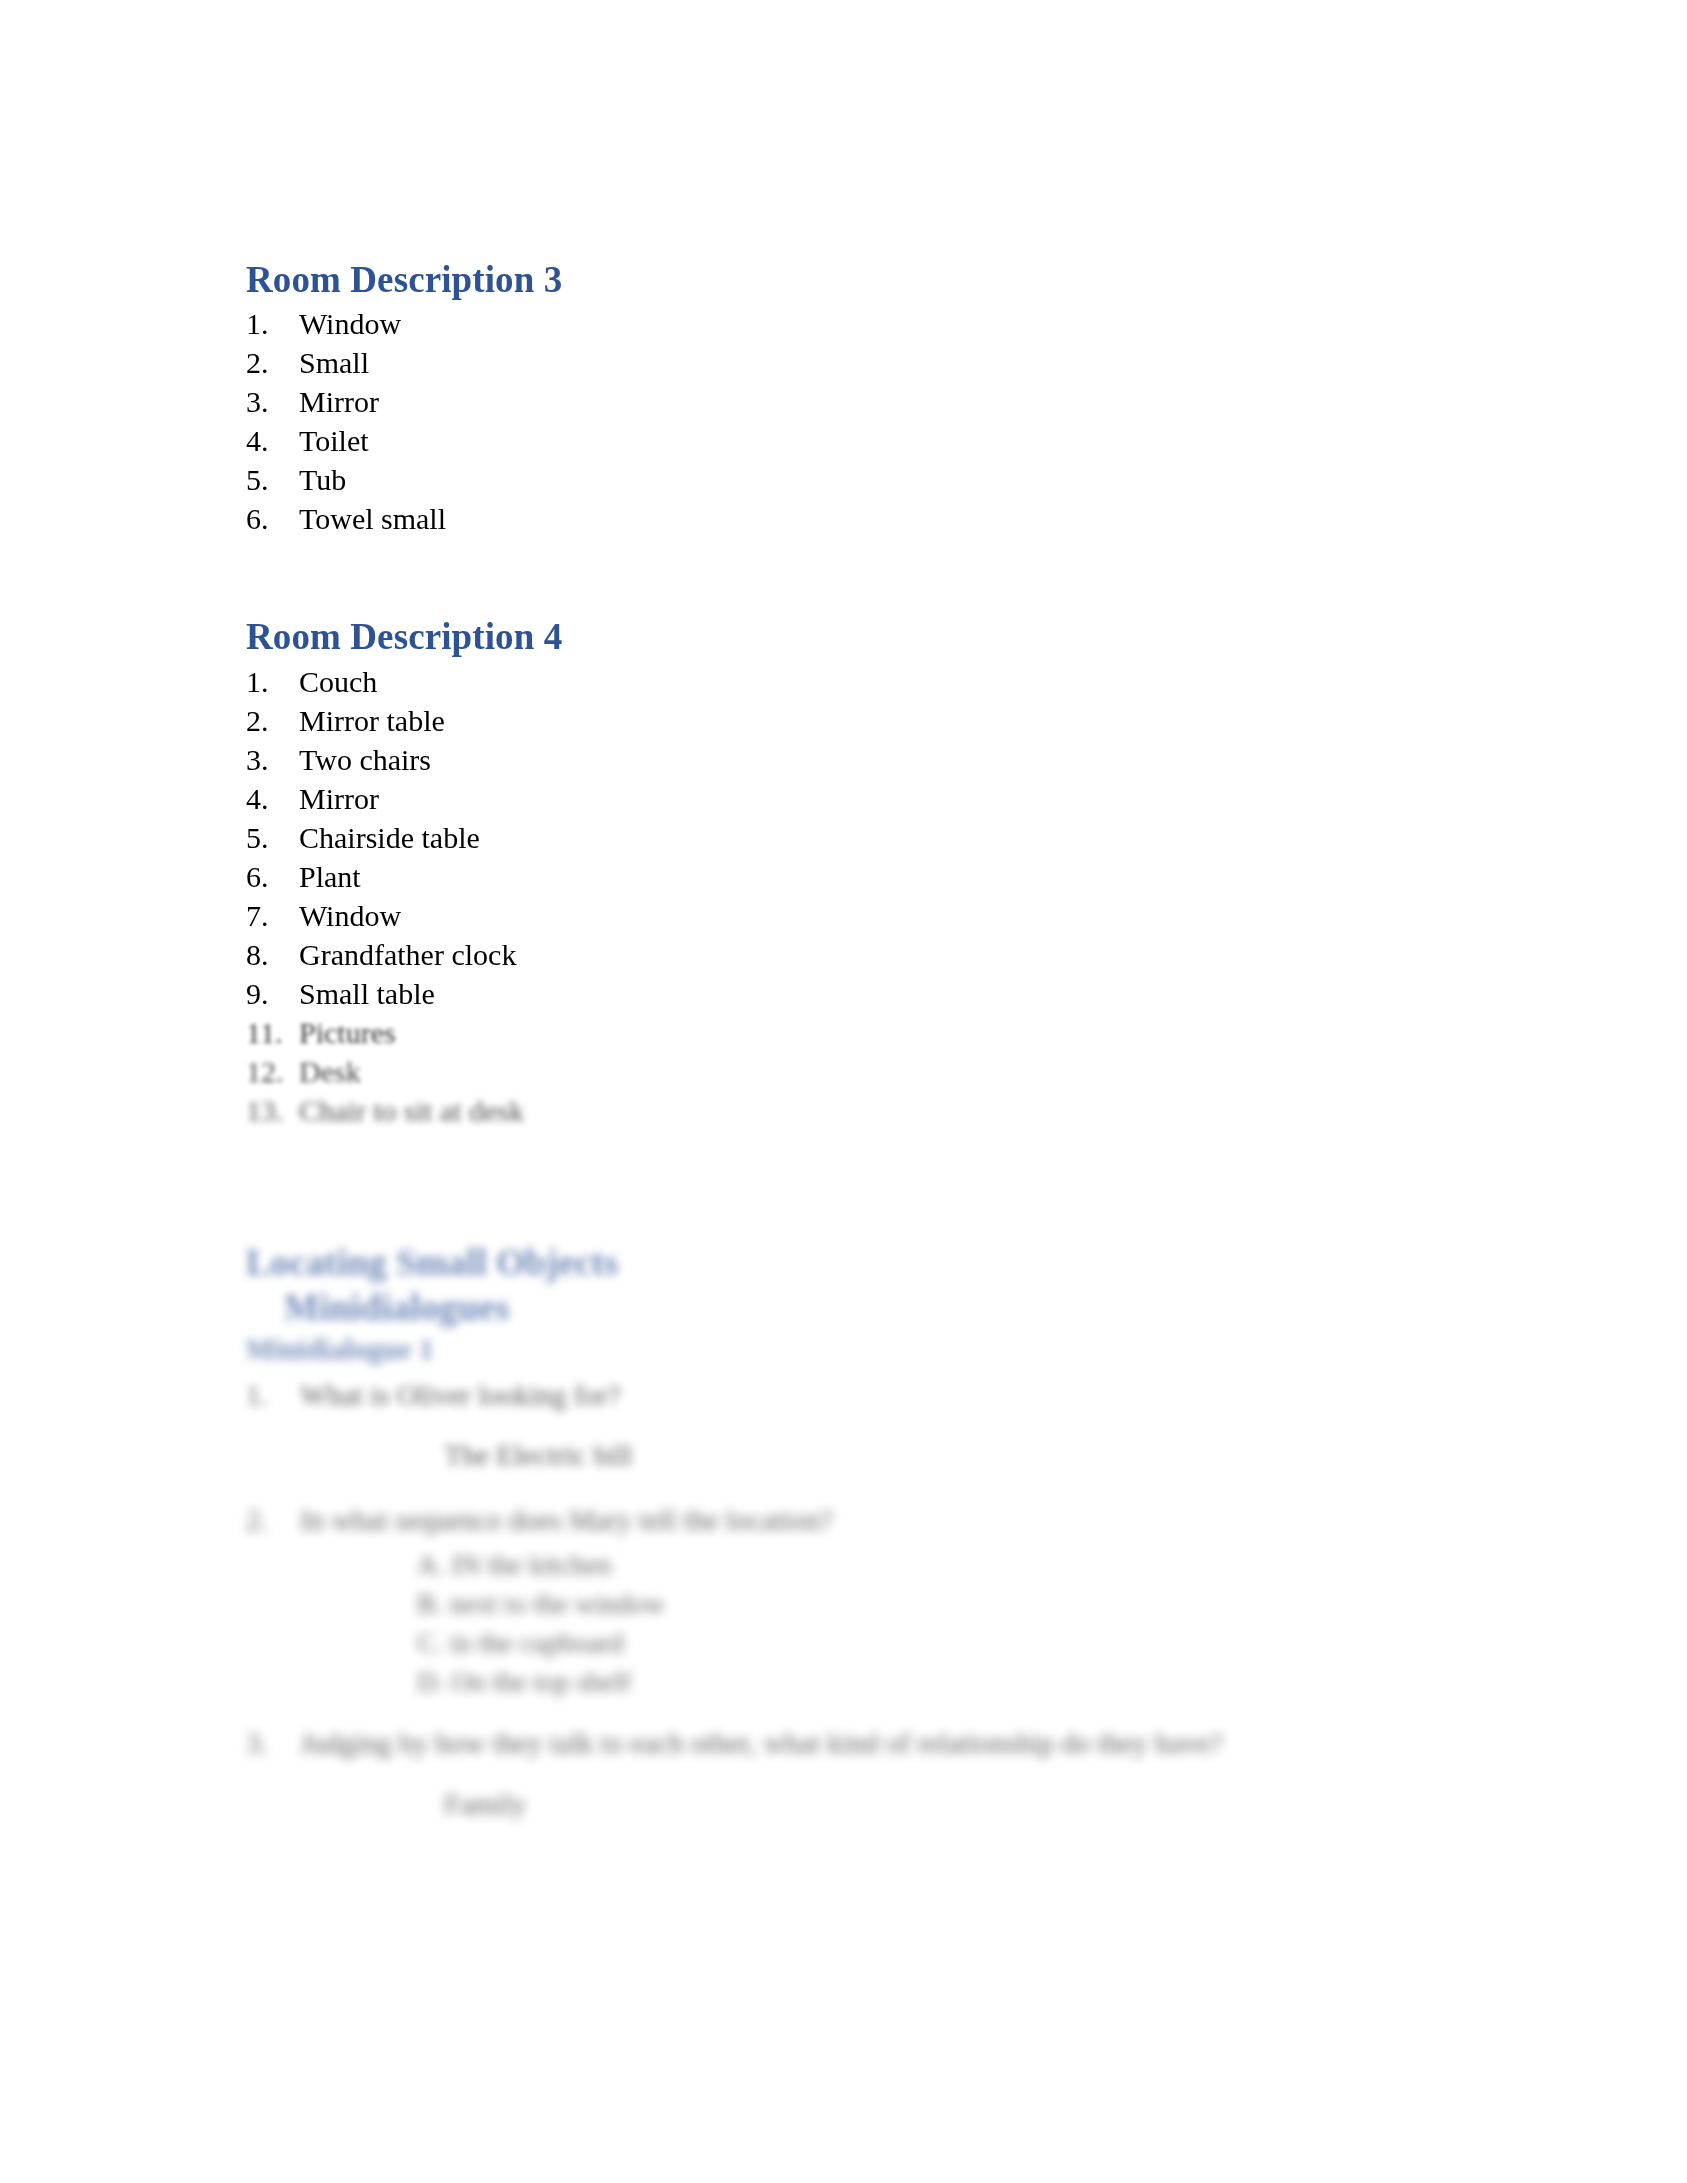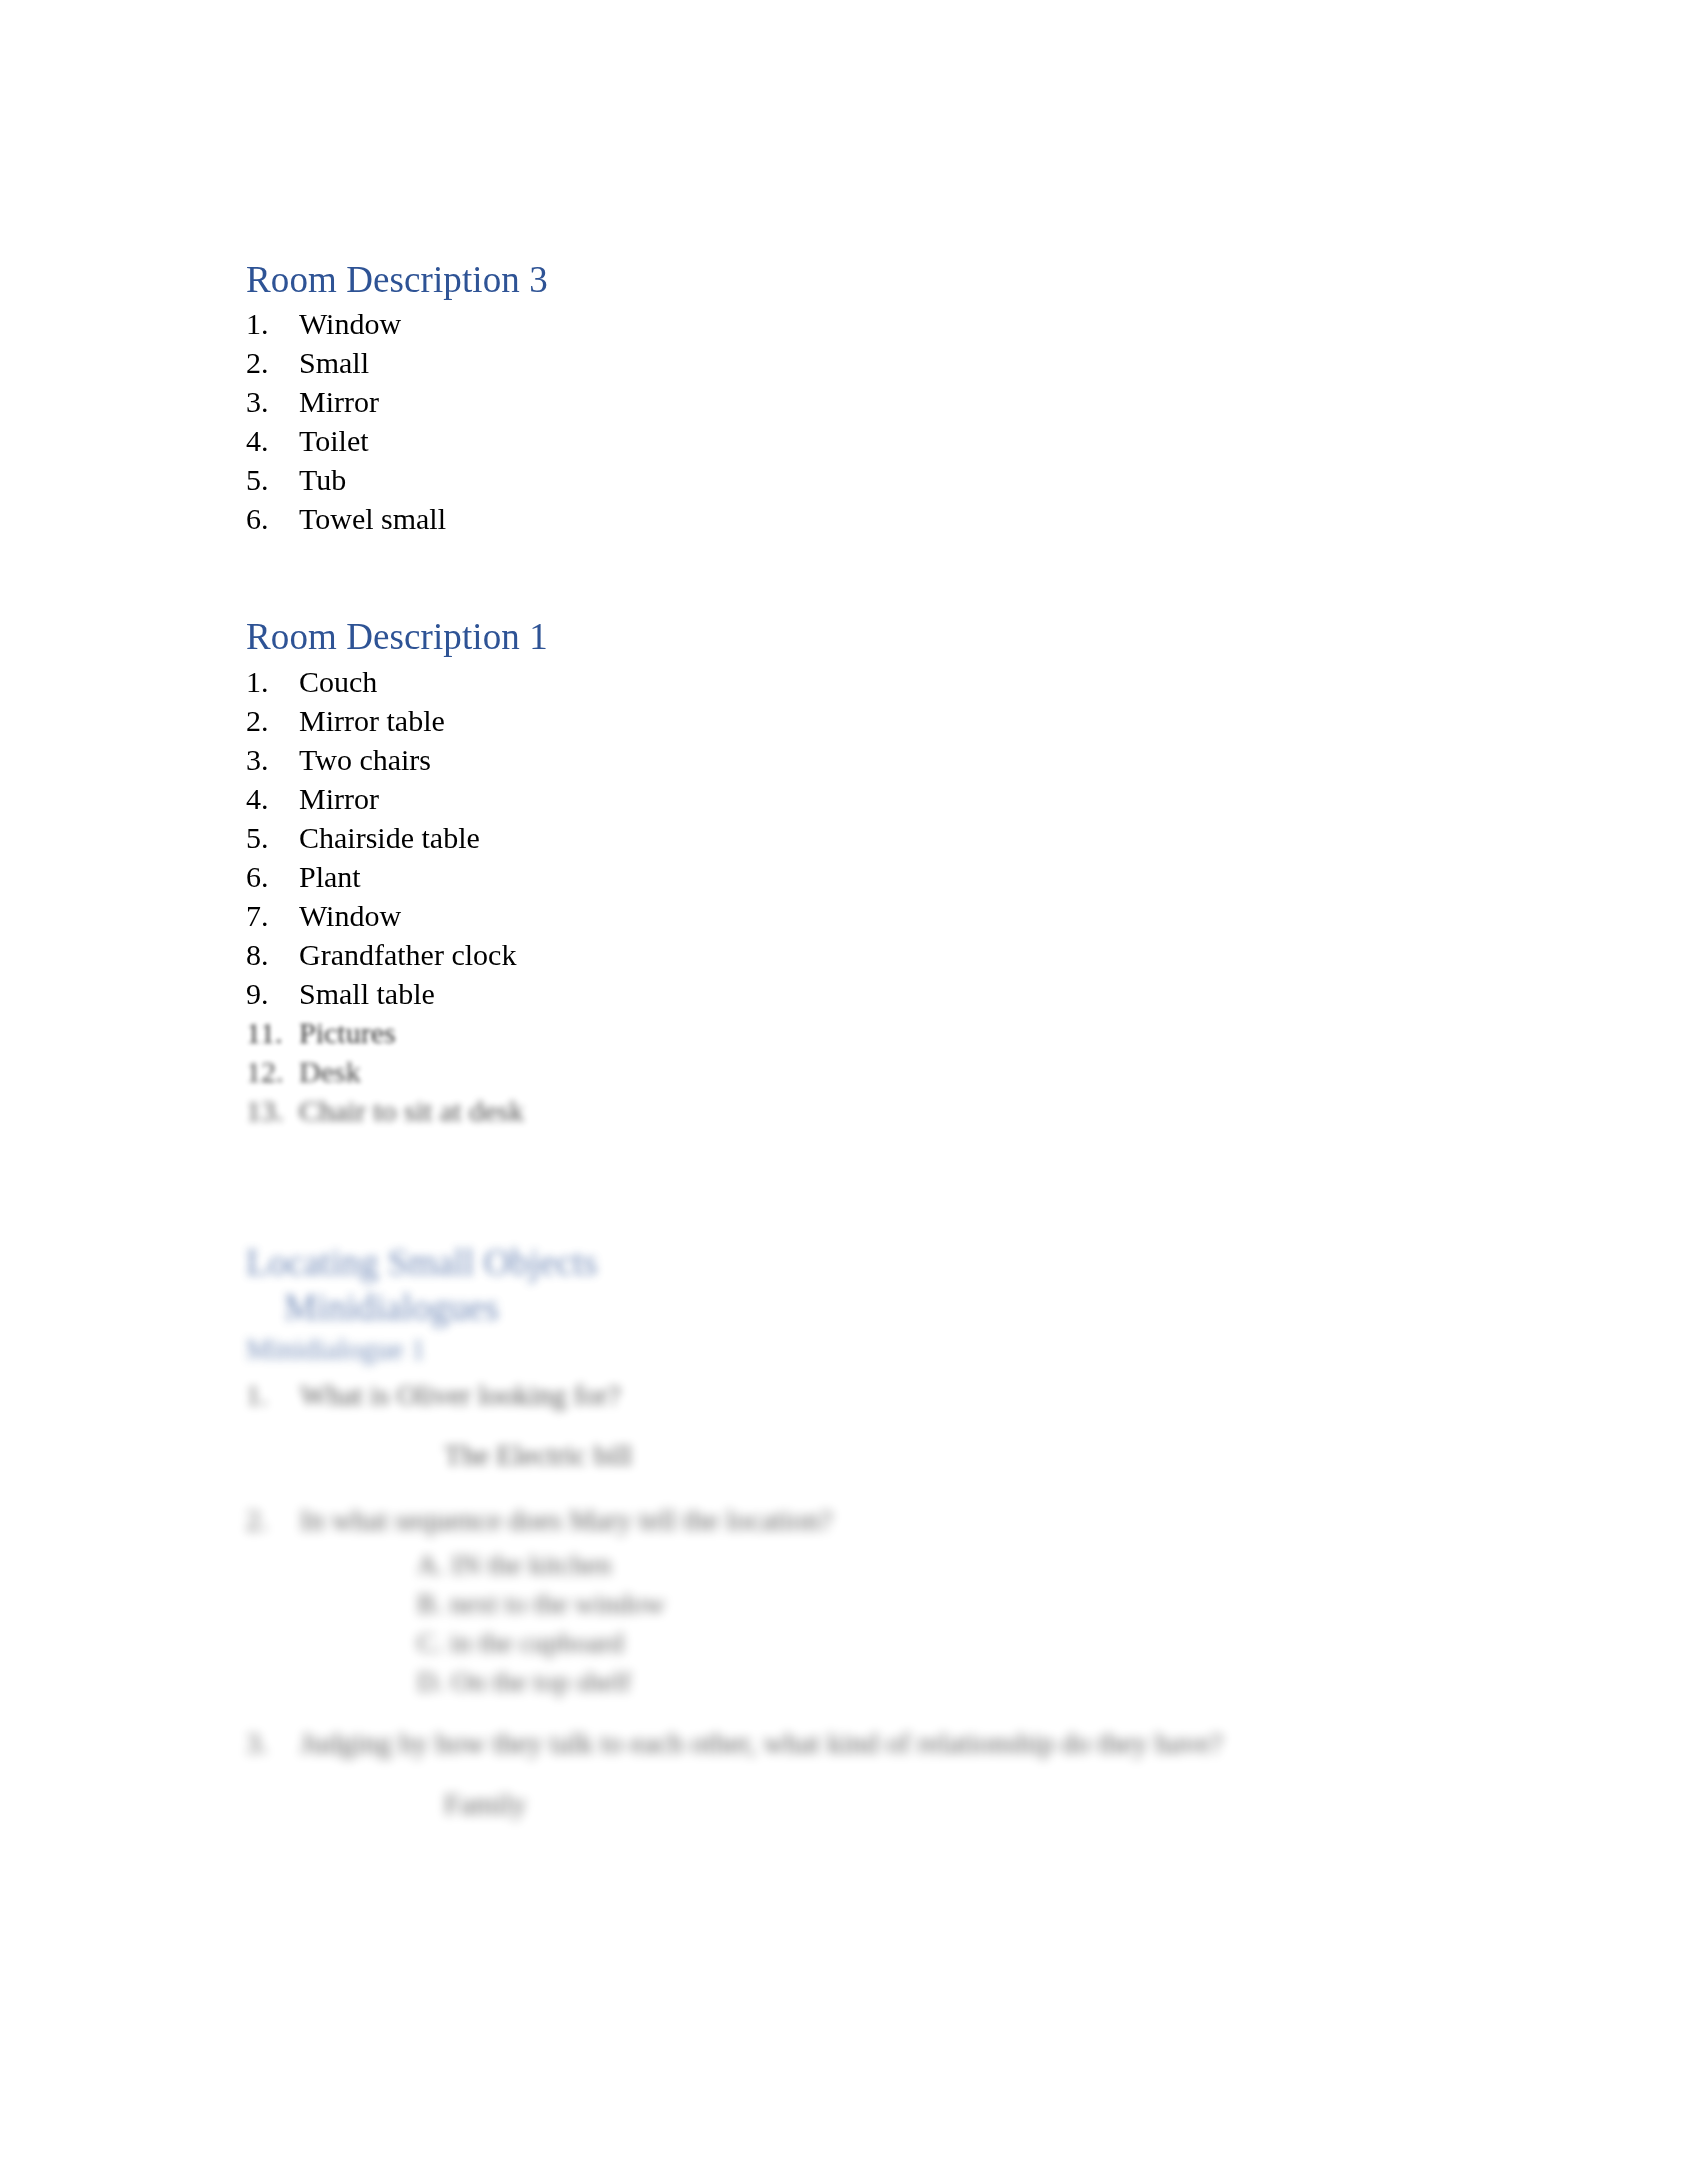--- a/index.html
+++ b/index.html
@@ -22,21 +22,21 @@
   .content {
     position: absolute;
     left: 246px;
     top: 259px;
     width: 1197px;
   }
 
   
   .h1 {
     font-size: 37px;
-    font-weight: normal;
+    font-weight: bold;
     color: #2E5395;
     line-height: 1.12;
     margin: 0 0 4px 0;
     letter-spacing: 0.1px;
   }
 
   .h1.sub {
     margin-left: 38px;
   }
 
@@ -143,21 +143,21 @@
         <span>Tub</span>
       </li>
       <li>
         <span class="num">6.</span>
         <span>Towel small</span>
       </li>
     </ol>
 
     <div class="gap-section"></div>
 
-    <h1 class="h1">Room Description 1</h1>
+    <h1 class="h1">Room Description 4</h1>
 
     <ol class="itemlist">
       <li>
         <span class="num">1.</span>
         <span>Couch</span>
       </li>
       <li>
         <span class="num">2.</span>
         <span>Mirror table</span>
       </li>

